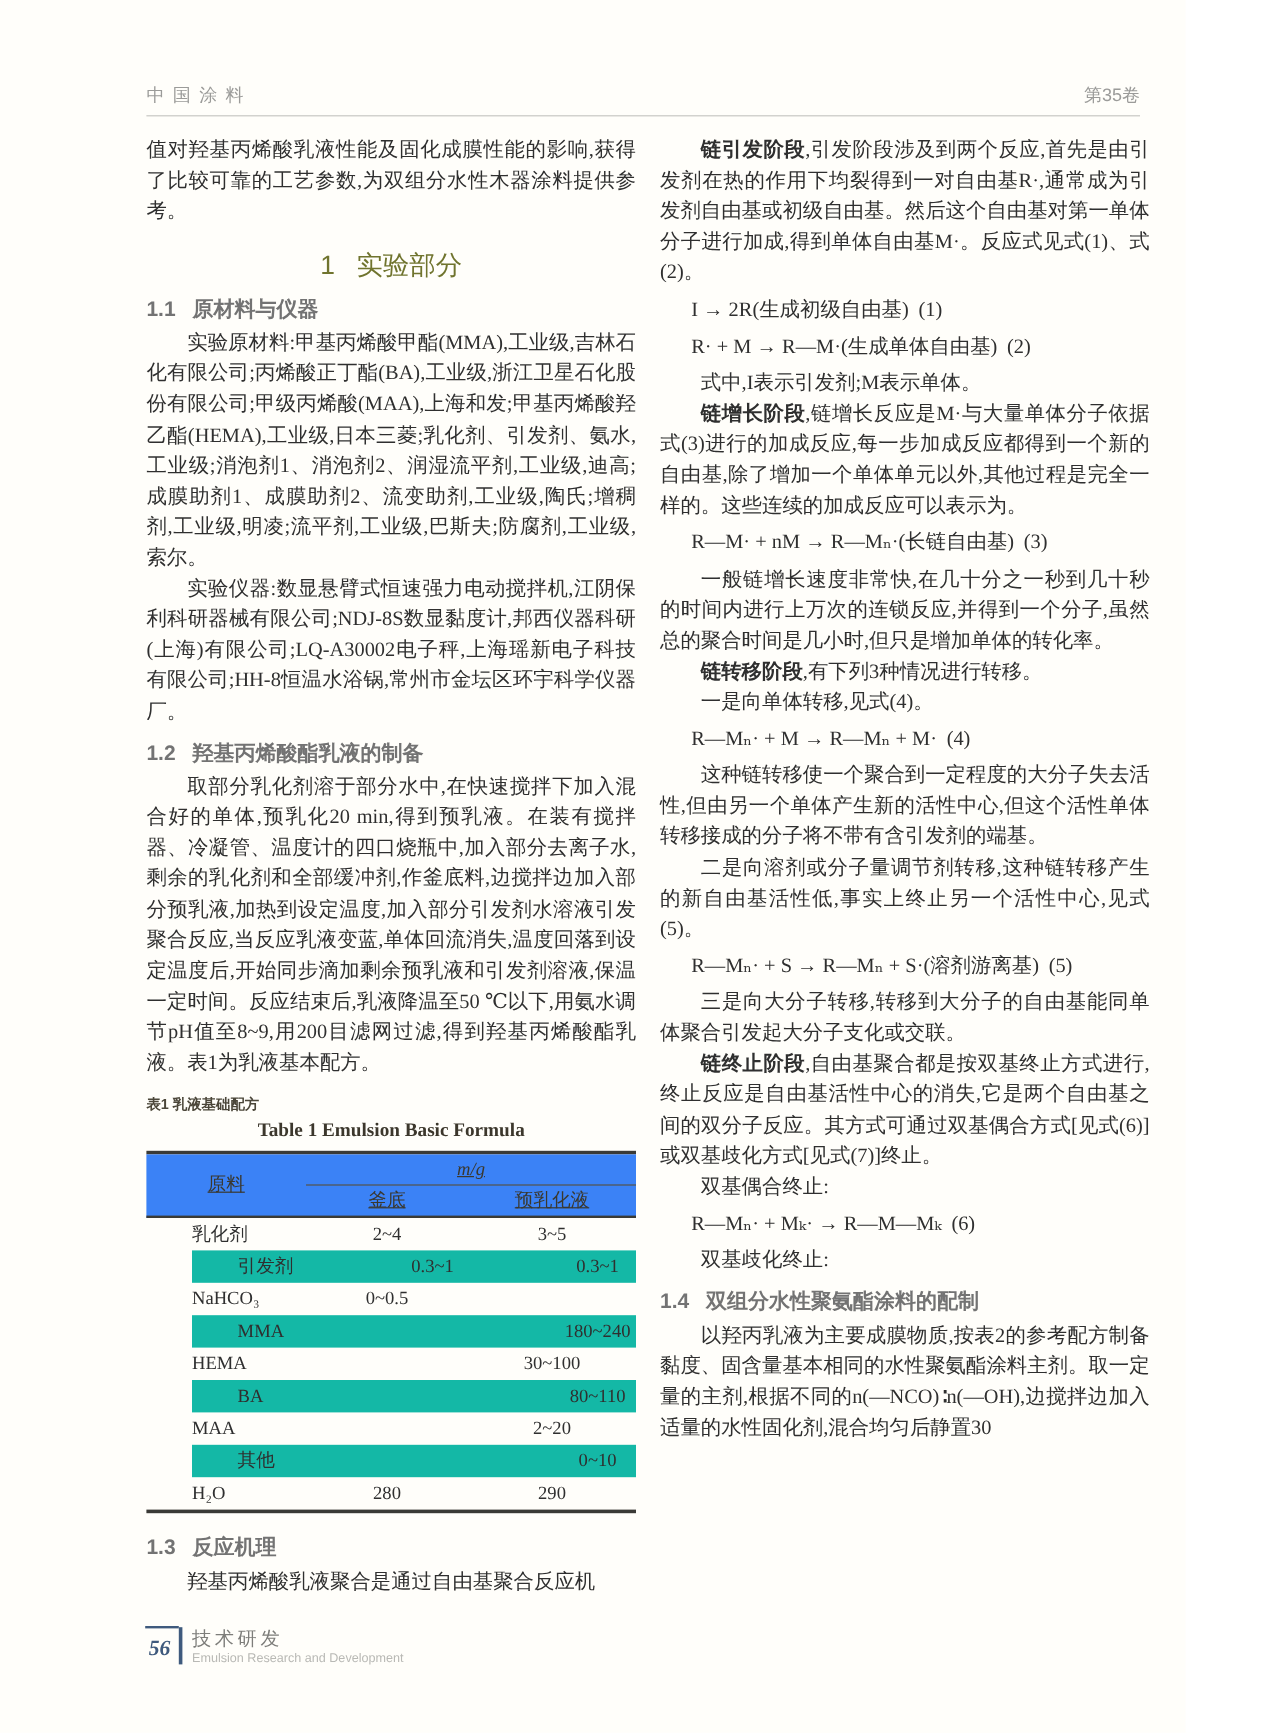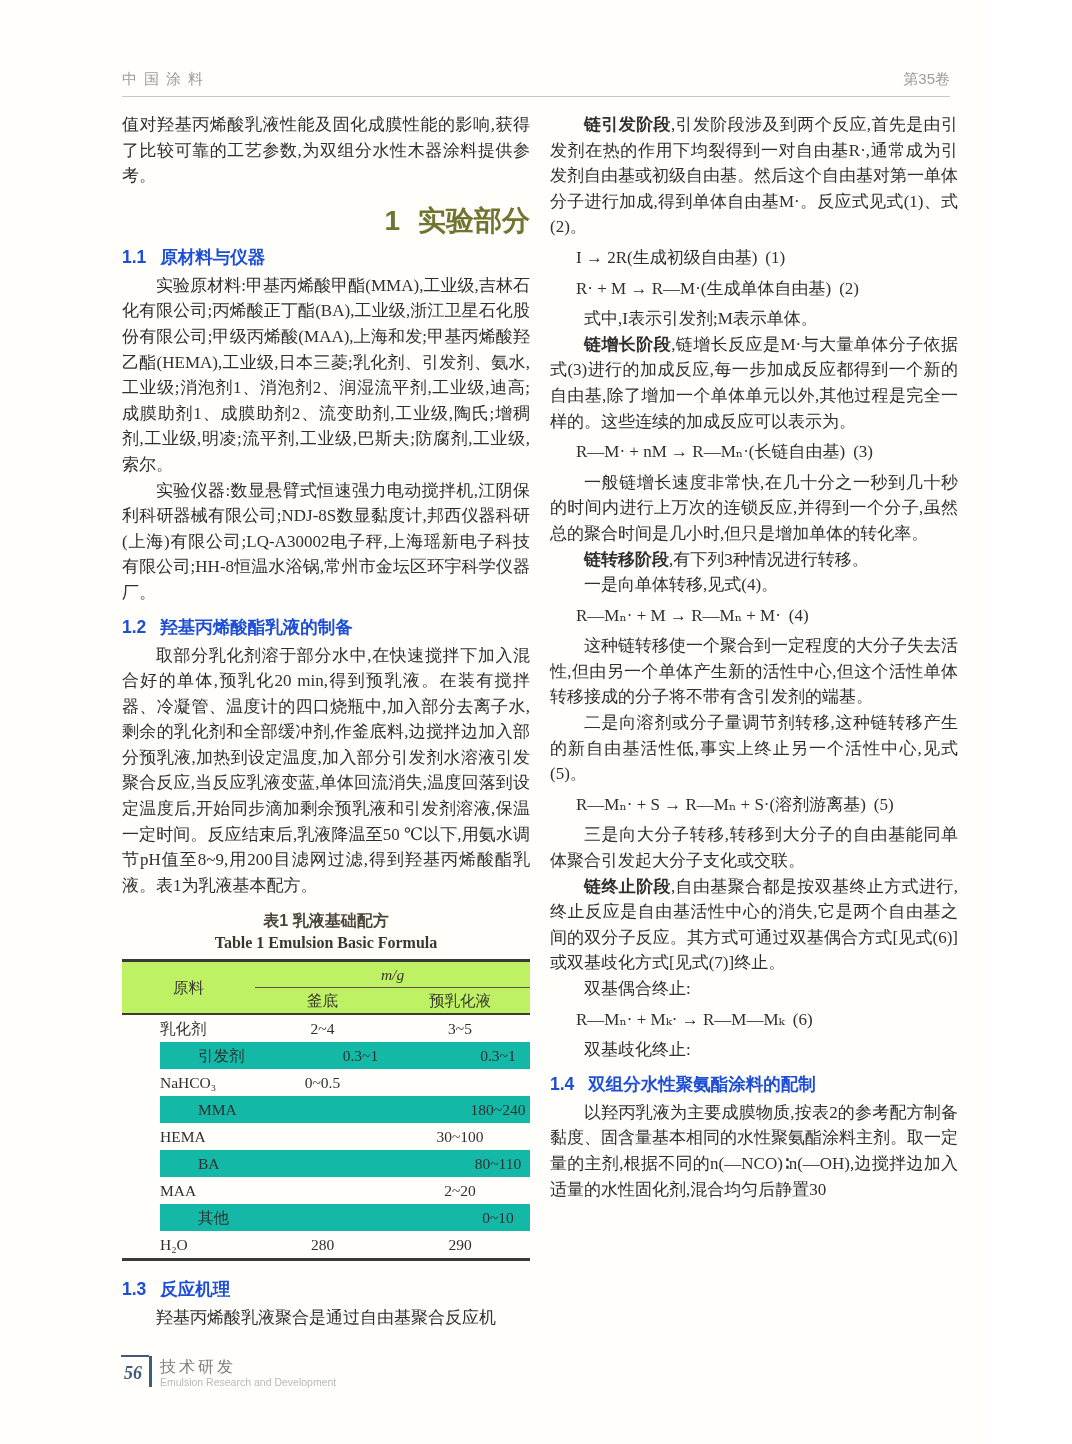--- a/index.html
+++ b/index.html
@@ -25,59 +25,59 @@
     font-size:17px;line-height:25.6px;text-align:justify;
   }
   .col-left{left:122px;}
   .col-right{left:550px;}
   .col p{margin:0;}
   .indent{text-indent:2em;}
 
   
   .h1{
     font-family:"Liberation Sans","DejaVu Sans",sans-serif;
-    font-weight:bold;font-size:28px;line-height:28px;color:#70742e;
-    margin:18px 0 10px;text-align:right;
+    font-weight:normal;font-size:22px;line-height:28px;color:#70742e;
+    margin:18px 0 10px;text-align:center;
   }
   .h1 .ht{margin-left:18px;}
   .h2{
     font-family:"Liberation Sans","DejaVu Sans",sans-serif;
-    font-weight:bold;font-size:17.5px;line-height:24px;color:#1d4ed8;
+    font-weight:bold;font-size:17.5px;line-height:24px;color:#737373;
     margin:9px 0 4px;text-align:left;
   }
   .h2 .ht{margin-left:14px;}
   .lead{font-family:"Liberation Sans","DejaVu Sans",sans-serif;font-weight:bold;}
 
   
   .eq{
     display:flex;align-items:baseline;
     padding-left:26px;margin:5px 0;line-height:25.6px;
   }
   .eq .expr{white-space:nowrap;}
   .eq .num{margin-left:8px;}
 
   
   .cap-zh{
-    margin-top:12px;text-align:center;
-    font-family:"Liberation Sans","DejaVu Sans",sans-serif;
-    font-weight:bold;font-size:16px;line-height:21px;color:#4b4639;
+    margin-top:12px;
+    font-family:"Liberation Sans","DejaVu Sans",sans-serif;
+    font-weight:bold;font-size:12px;line-height:21px;color:#4b4639;
   }
   .cap-en{
     text-align:center;font-weight:bold;font-size:16px;line-height:23px;color:#3c372c;
   }
 
   
   .tbl{
     margin-top:5px;width:408px;font-size:15.5px;
     border-top:3px solid #3a3a36;border-bottom:3px solid #3a3a36;
     text-align:left;
   }
   .tbl-head{
     display:grid;grid-template-columns:133px 275px;
-    background:#bef264;border-bottom:2px solid #3a3a36;color:#3a382f;
+    background:#3b82f6;border-bottom:2px solid #3a3a36;color:#3a382f;text-decoration:underline;
   }
   .th-material{display:flex;align-items:center;justify-content:center;}
   .th-unit{
     display:block;text-align:center;line-height:25px;height:25px;
     font-style:italic;border-bottom:1px solid #55534a;
   }
   .th-sub{display:grid;grid-template-columns:135px 140px;line-height:25px;height:25px;}
   .th-sub span{text-align:center;}
   .trow{display:grid;grid-template-columns:133px 135px 140px;line-height:27px;height:27px;}
   .trow.alt{background:#14b8a6;margin-left:38px;}

